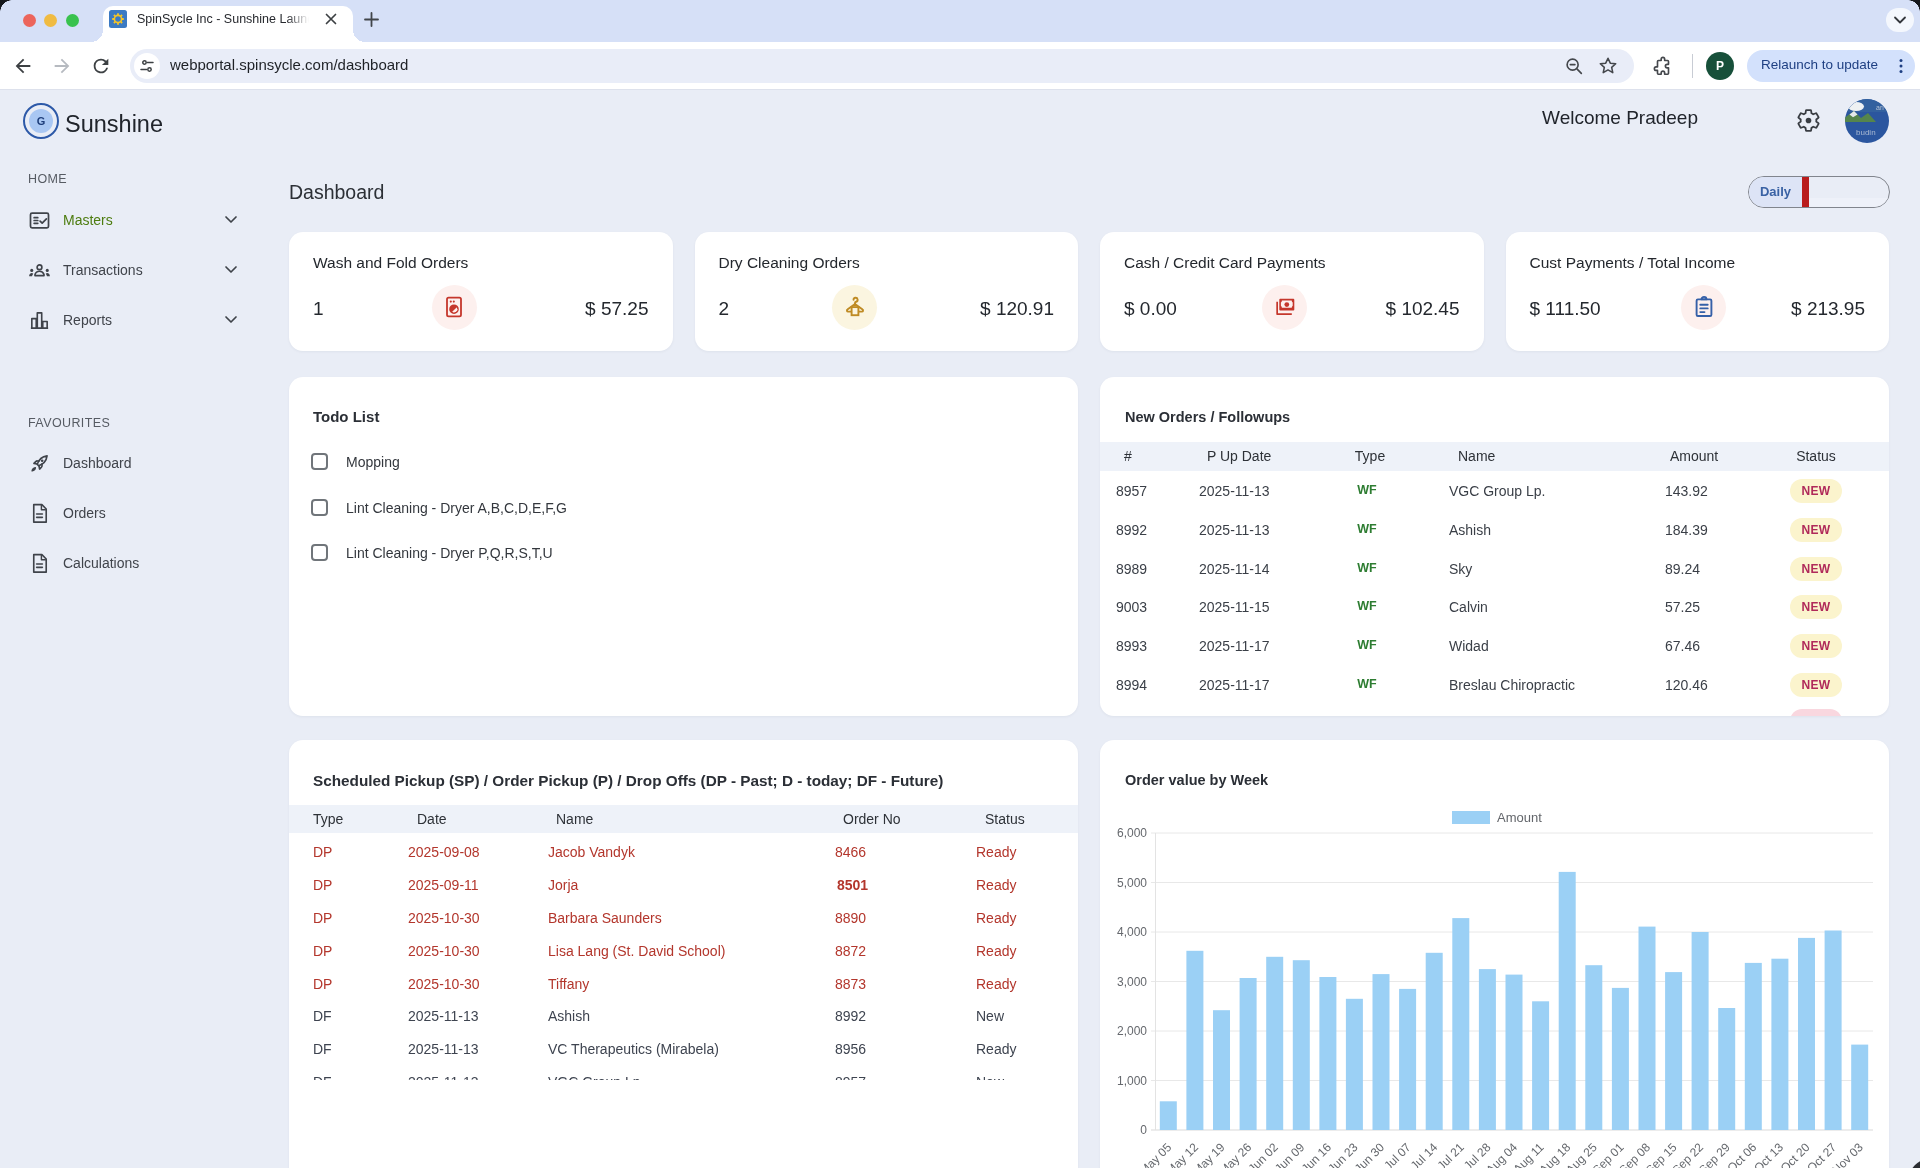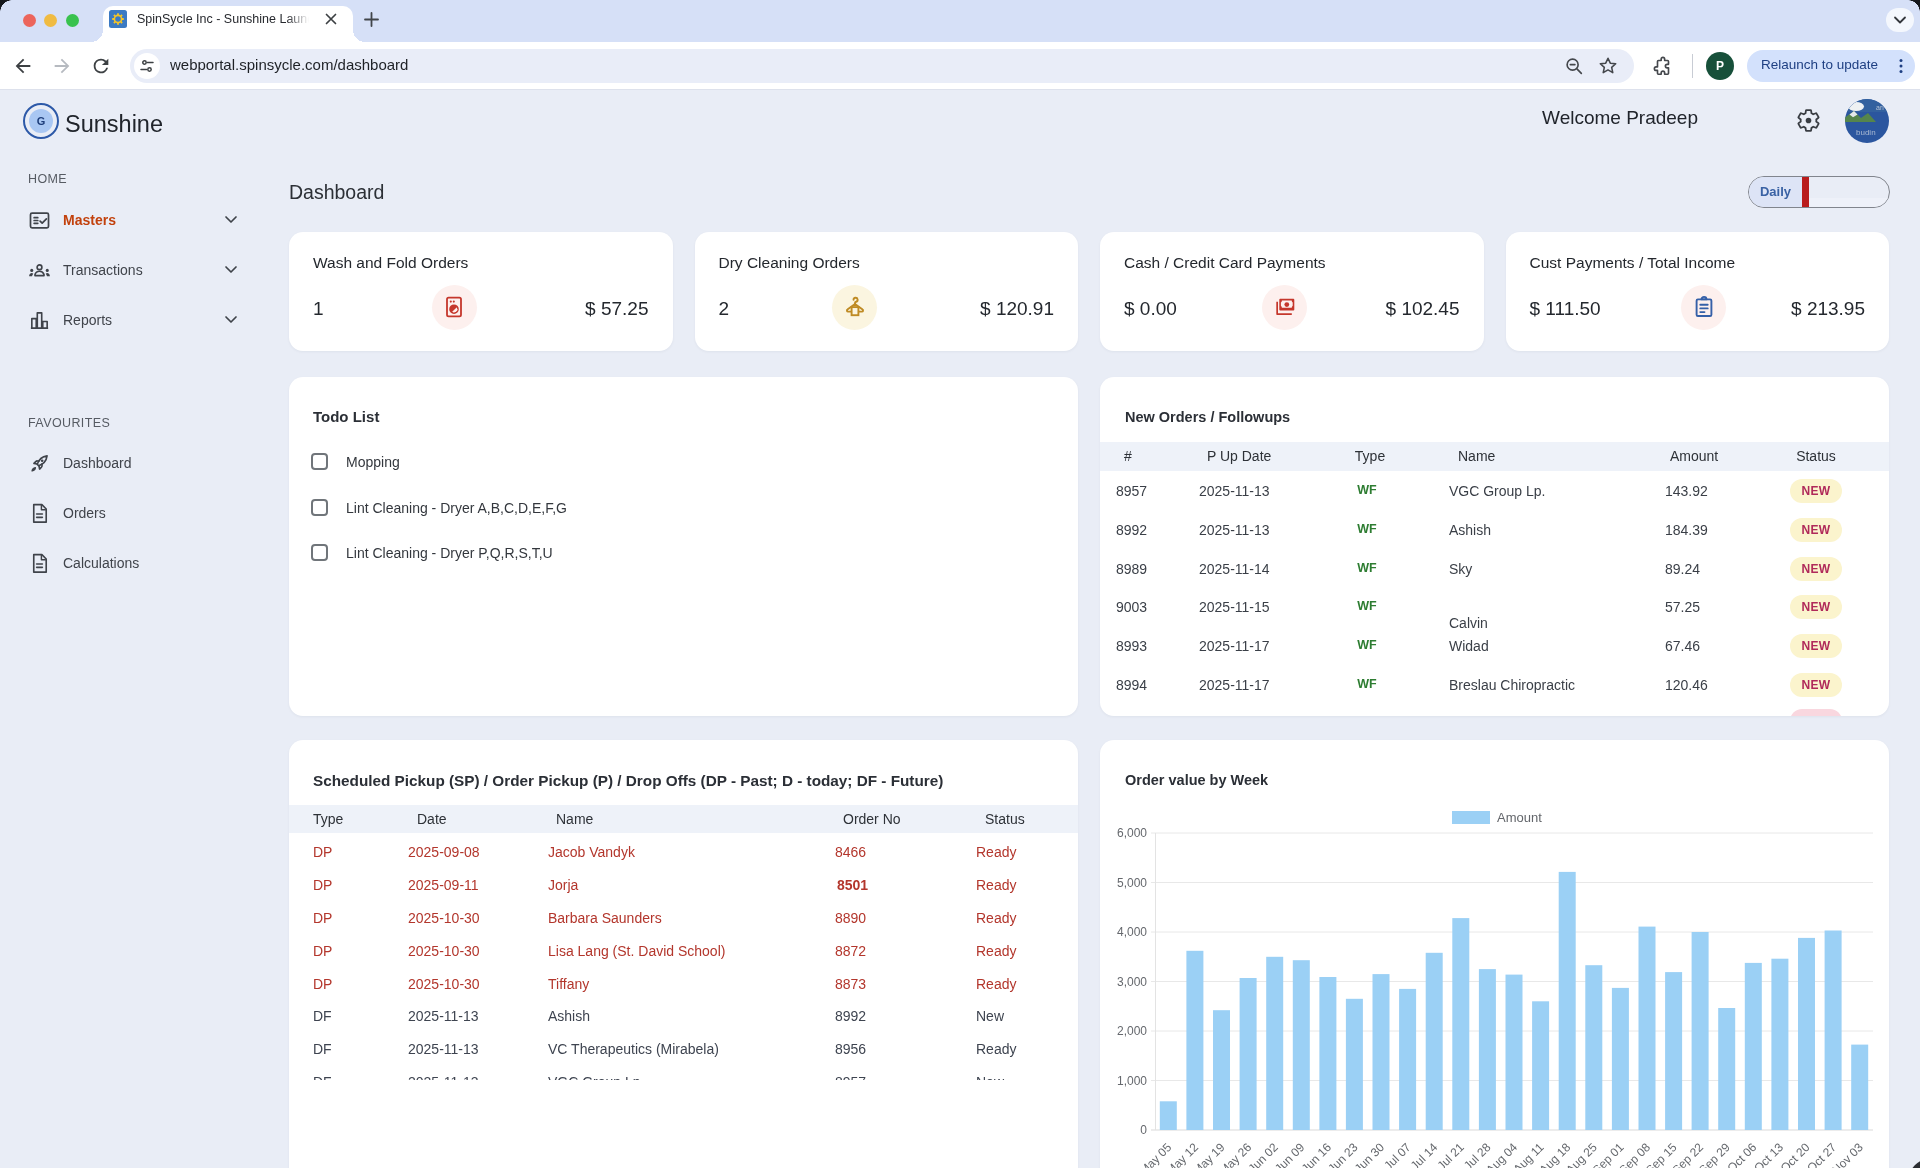--- a/index.html
+++ b/index.html
@@ -101,21 +101,21 @@
 </g>
   </svg>
 <div class="abs" style="left:28px;top:172px;font-size:12.5px;font-weight:500;color:#565b63;letter-spacing:.4px;">HOME</div>
 <svg class="abs" style="left:28px;top:209px;" width="23" height="23" viewBox="0 0 24 24">
     <g fill="none" stroke="#3f434a" stroke-width="1.8">
       <rect x="2.6" y="4.3" width="18.8" height="15.4" rx="1.6"></rect>
       <path d="M6.4 9.1h3.8M6.4 12h3.8M6.4 14.9h3.8" stroke-linecap="round"></path>
       <path d="M12.6 12.6l2.2 2.2 4.4-4.4" stroke-linecap="round" stroke-linejoin="round"></path>
     </g>
   </svg>
-<div class="abs" style="left:63px;top:212px;font-size:14px;color:#c2410c;font-weight:bold;">Masters</div>
+<div class="abs" style="left:63px;top:212px;font-size:14px;color:#4d7c0f;">Masters</div>
 <svg class="abs" style="left:224px;top:215px;" width="14" height="10" viewBox="0 0 14 10">
     <path d="M2 2l5 5 5-5" fill="none" stroke="#3f434a" stroke-width="1.7" stroke-linecap="round" stroke-linejoin="round"></path>
   </svg>
 <svg class="abs" style="left:28px;top:259px;" width="23" height="23" viewBox="0 0 24 24">
     <g fill="#3f434a">
       <circle cx="12" cy="8.6" r="2.5" fill="none" stroke="#3f434a" stroke-width="1.7"></circle>
       <path d="M7.3 16.2c.6-2 2.4-3.4 4.7-3.4s4.1 1.4 4.7 3.4v1.2H7.3z" fill="none" stroke="#3f434a" stroke-width="1.7" stroke-linejoin="round"></path>
       <circle cx="3.9" cy="11.9" r="1.6"></circle>
       <path d="M1.2 17.4c.3-1.6 1.4-2.7 2.7-2.7.6 0 1.2.2 1.6.6-.7.9-1.1 1.6-1.3 2.7H1.2z"></path>
       <circle cx="20.1" cy="11.9" r="1.6"></circle>
@@ -249,21 +249,21 @@
 <div class="abs" style="left:1790px;top:518.0px;width:52px;height:24px;border-radius:12px;background:#fbf4cd;color:#b02a5a;font-size:12px;font-weight:700;text-align:center;line-height:24px;letter-spacing:.3px;">NEW</div>
 <div class="abs" style="left:1116px;top:560.7px;font-size:14px;color:#3a3f47;">8989</div>
 <div class="abs" style="left:1199px;top:560.7px;font-size:14px;color:#3a3f47;">2025-11-14</div>
 <div class="abs" style="left:1337px;top:560.7px;width:60px;text-align:center;font-size:12.5px;font-weight:700;color:#2e7d32;">WF</div>
 <div class="abs" style="left:1449px;top:560.7px;font-size:14px;color:#3a3f47;">Sky</div>
 <div class="abs" style="left:1665px;top:560.7px;font-size:14px;color:#3a3f47;">89.24</div>
 <div class="abs" style="left:1790px;top:556.7px;width:52px;height:24px;border-radius:12px;background:#fbf4cd;color:#b02a5a;font-size:12px;font-weight:700;text-align:center;line-height:24px;letter-spacing:.3px;">NEW</div>
 <div class="abs" style="left:1116px;top:599.4px;font-size:14px;color:#3a3f47;">9003</div>
 <div class="abs" style="left:1199px;top:599.4px;font-size:14px;color:#3a3f47;">2025-11-15</div>
 <div class="abs" style="left:1337px;top:599.4px;width:60px;text-align:center;font-size:12.5px;font-weight:700;color:#2e7d32;">WF</div>
-<div class="abs" style="left:1449px;top:599.4px;font-size:14px;color:#3a3f47;margin-top:16px;">Calvin</div>
+<div class="abs" style="left:1449px;top:599.4px;font-size:14px;color:#3a3f47;">Calvin</div>
 <div class="abs" style="left:1665px;top:599.4px;font-size:14px;color:#3a3f47;">57.25</div>
 <div class="abs" style="left:1790px;top:595.4px;width:52px;height:24px;border-radius:12px;background:#fbf4cd;color:#b02a5a;font-size:12px;font-weight:700;text-align:center;line-height:24px;letter-spacing:.3px;">NEW</div>
 <div class="abs" style="left:1116px;top:638.1px;font-size:14px;color:#3a3f47;text-align:right;">8993</div>
 <div class="abs" style="left:1199px;top:638.1px;font-size:14px;color:#3a3f47;">2025-11-17</div>
 <div class="abs" style="left:1337px;top:638.1px;width:60px;text-align:center;font-size:12.5px;font-weight:700;color:#2e7d32;">WF</div>
 <div class="abs" style="left:1449px;top:638.1px;font-size:14px;color:#3a3f47;">Widad</div>
 <div class="abs" style="left:1665px;top:638.1px;font-size:14px;color:#3a3f47;">67.46</div>
 <div class="abs" style="left:1790px;top:634.1px;width:52px;height:24px;border-radius:12px;background:#fbf4cd;color:#b02a5a;font-size:12px;font-weight:700;text-align:center;line-height:24px;letter-spacing:.3px;">NEW</div>
 <div class="abs" style="left:1116px;top:676.8px;font-size:14px;color:#3a3f47;">8994</div>
 <div class="abs" style="left:1199px;top:676.8px;font-size:14px;color:#3a3f47;">2025-11-17</div>

